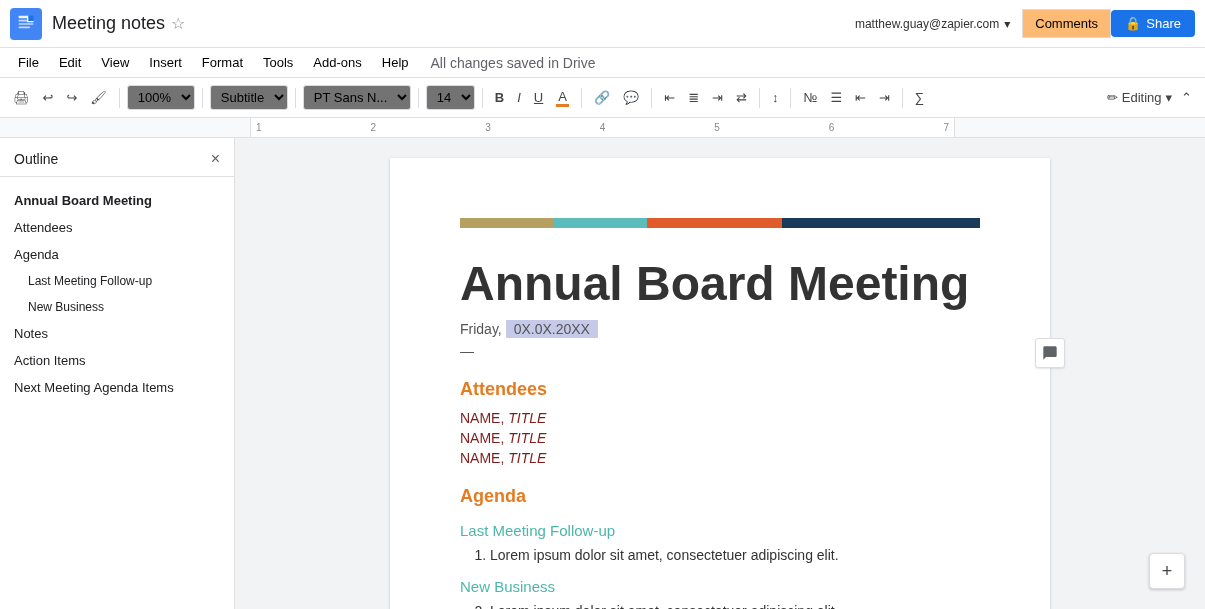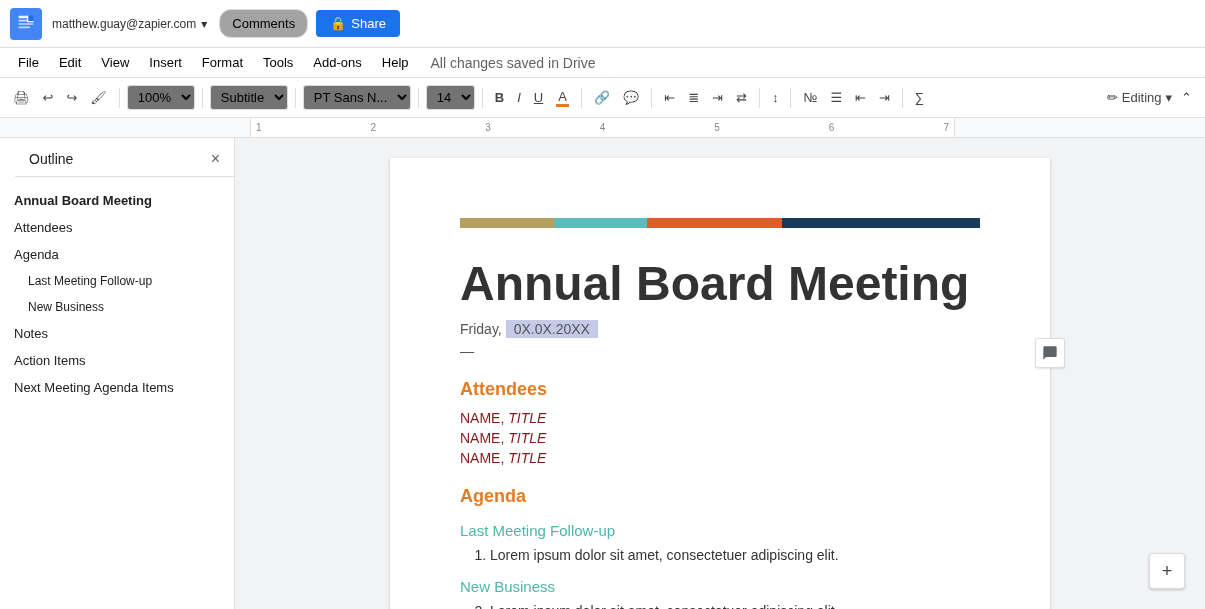--- a/index.html
+++ b/index.html
@@ -6,21 +6,21 @@
     body { font-family: Arial, sans-serif; font-size: 13px; background: #f1f3f4; overflow: hidden; }
 
     
     #top-bar { display: flex; align-items: center; background: #fff; padding: 6px 10px; border-bottom: 1px solid #e0e0e0; height: 48px; }
     #app-icon { width: 32px; height: 32px; background: #4285f4; border-radius: 4px; display: flex; align-items: center; justify-content: center; margin-right: 10px; flex-shrink: 0; }
     #app-icon svg { width: 20px; height: 20px; }
     #doc-title-area { display: flex; align-items: center; gap: 6px; flex-grow: 1; }
     #doc-title { font-size: 18px; color: #202124; }
     #star-icon { color: #888; font-size: 16px; }
     #user-info { font-size: 12px; color: #333; margin-right: 12px; display: flex; align-items: center; gap: 5px; }
-    #comments-btn { background: #a3a3a3; border: 1px solid #dadce0; border-radius: 12px; padding: 6px 12px; font-size: 13px; cursor: pointer; margin-right: 8px; }
+    #comments-btn { background: #fdba74; border: 1px solid #dadce0; border-radius: 0; padding: 6px 12px; font-size: 13px; cursor: pointer; margin-right: 0; }
     #share-btn { background: #1a73e8; color: #fff; border: none; border-radius: 4px; padding: 6px 14px; font-size: 13px; cursor: pointer; display: flex; align-items: center; gap: 5px; }
 
     
     #menu-bar { display: flex; align-items: center; background: #fff; padding: 0 10px; height: 30px; border-bottom: 1px solid #e0e0e0; gap: 4px; }
     .menu-item { padding: 4px 8px; font-size: 13px; color: #000000; cursor: pointer; border-radius: 3px; }
     #save-status { font-size: 14px; color: #5f6368; margin-left: 10px; }
 
     
     #toolbar { display: flex; align-items: center; background: #fff; padding: 4px 8px; border-bottom: 1px solid #e0e0e0; height: 40px; gap: 3px; }
     .toolbar-btn { background: none; border: none; cursor: pointer; padding: 4px 5px; border-radius: 3px; font-size: 13px; color: #444; display: flex; align-items: center; }
@@ -33,21 +33,21 @@
 
     
     #ruler { background: #f8f9fa; height: 20px; border-bottom: 1px solid #e0e0e0; display: flex; align-items: center; padding: 0 250px; position: relative; }
     #ruler-inner { flex: 1; background: #fff; height: 100%; border-left: 1px solid #e0e0e0; border-right: 1px solid #e0e0e0; display: flex; align-items: center; padding: 0 5px; font-size: 10px; color: #888; justify-content: space-between; }
 
     
     #main { display: flex; height: calc(609px - 48px - 30px - 40px - 20px); overflow: hidden; }
 
     
     #sidebar { width: 235px; background: #fff; border-right: 1px solid #e0e0e0; overflow-y: auto; flex-shrink: 0; }
-    #sidebar-header { display: flex; align-items: center; justify-content: space-between; padding: 12px 14px 8px; border-bottom: 1px solid #e0e0e0; margin-left: 15px; }
+    #sidebar-header { display: flex; align-items: center; justify-content: space-between; padding: 12px 14px 8px; border-bottom: 1px solid #e0e0e0; }
     #sidebar-title { font-size: 14px; font-weight: 500; color: #202124; }
     #sidebar-close { cursor: pointer; color: #5f6368; font-size: 16px; }
     #sidebar-outline { padding: 10px 0; }
     .outline-item { padding: 6px 14px; cursor: pointer; font-size: 13px; color: #202124; }
     .outline-item-h1 { font-weight: bold; font-size: 13px; }
     .outline-item-h2 { font-size: 13px; color: #202124; padding-left: 14px; }
     .outline-item-h3 { font-size: 12px; color: #202124; padding-left: 28px; }
 
     
     #doc-area { flex: 1; background: #f1f3f4; overflow-y: auto; display: flex; justify-content: center; padding: 20px 0; position: relative; }
@@ -82,20 +82,24 @@
 <div id="top-bar">
   <div id="app-icon">
     <svg viewBox="0 0 24 24" fill="white" xmlns="http://www.w3.org/2000/svg">
       <rect x="3" y="2" width="12" height="3" rx="1" fill="white" opacity="0.9"></rect>
       <rect x="3" y="7" width="18" height="2" rx="1" fill="white" opacity="0.7"></rect>
       <rect x="3" y="11" width="18" height="2" rx="1" fill="white" opacity="0.7"></rect>
       <rect x="3" y="15" width="14" height="2" rx="1" fill="white" opacity="0.7"></rect>
       <path d="M14 2 L21 2 L21 9 L14 9 Z" fill="#1a73e8"></path>
       <path d="M14 2 L14 9 L21 9" fill="none" stroke="white" stroke-width="1.5"></path>
     </svg>
+  </div>
+  <div id="doc-title-area">
+    <span id="doc-title">Meeting notes</span>
+    <span id="star-icon">☆</span>
   </div>
   <div id="user-info">
     <span>matthew.guay@zapier.com</span>
     <span>▾</span>
   </div>
   <button id="comments-btn">Comments</button>
   <button id="share-btn">
     <span>🔒</span>
     <span>Share</span>
   </button>

